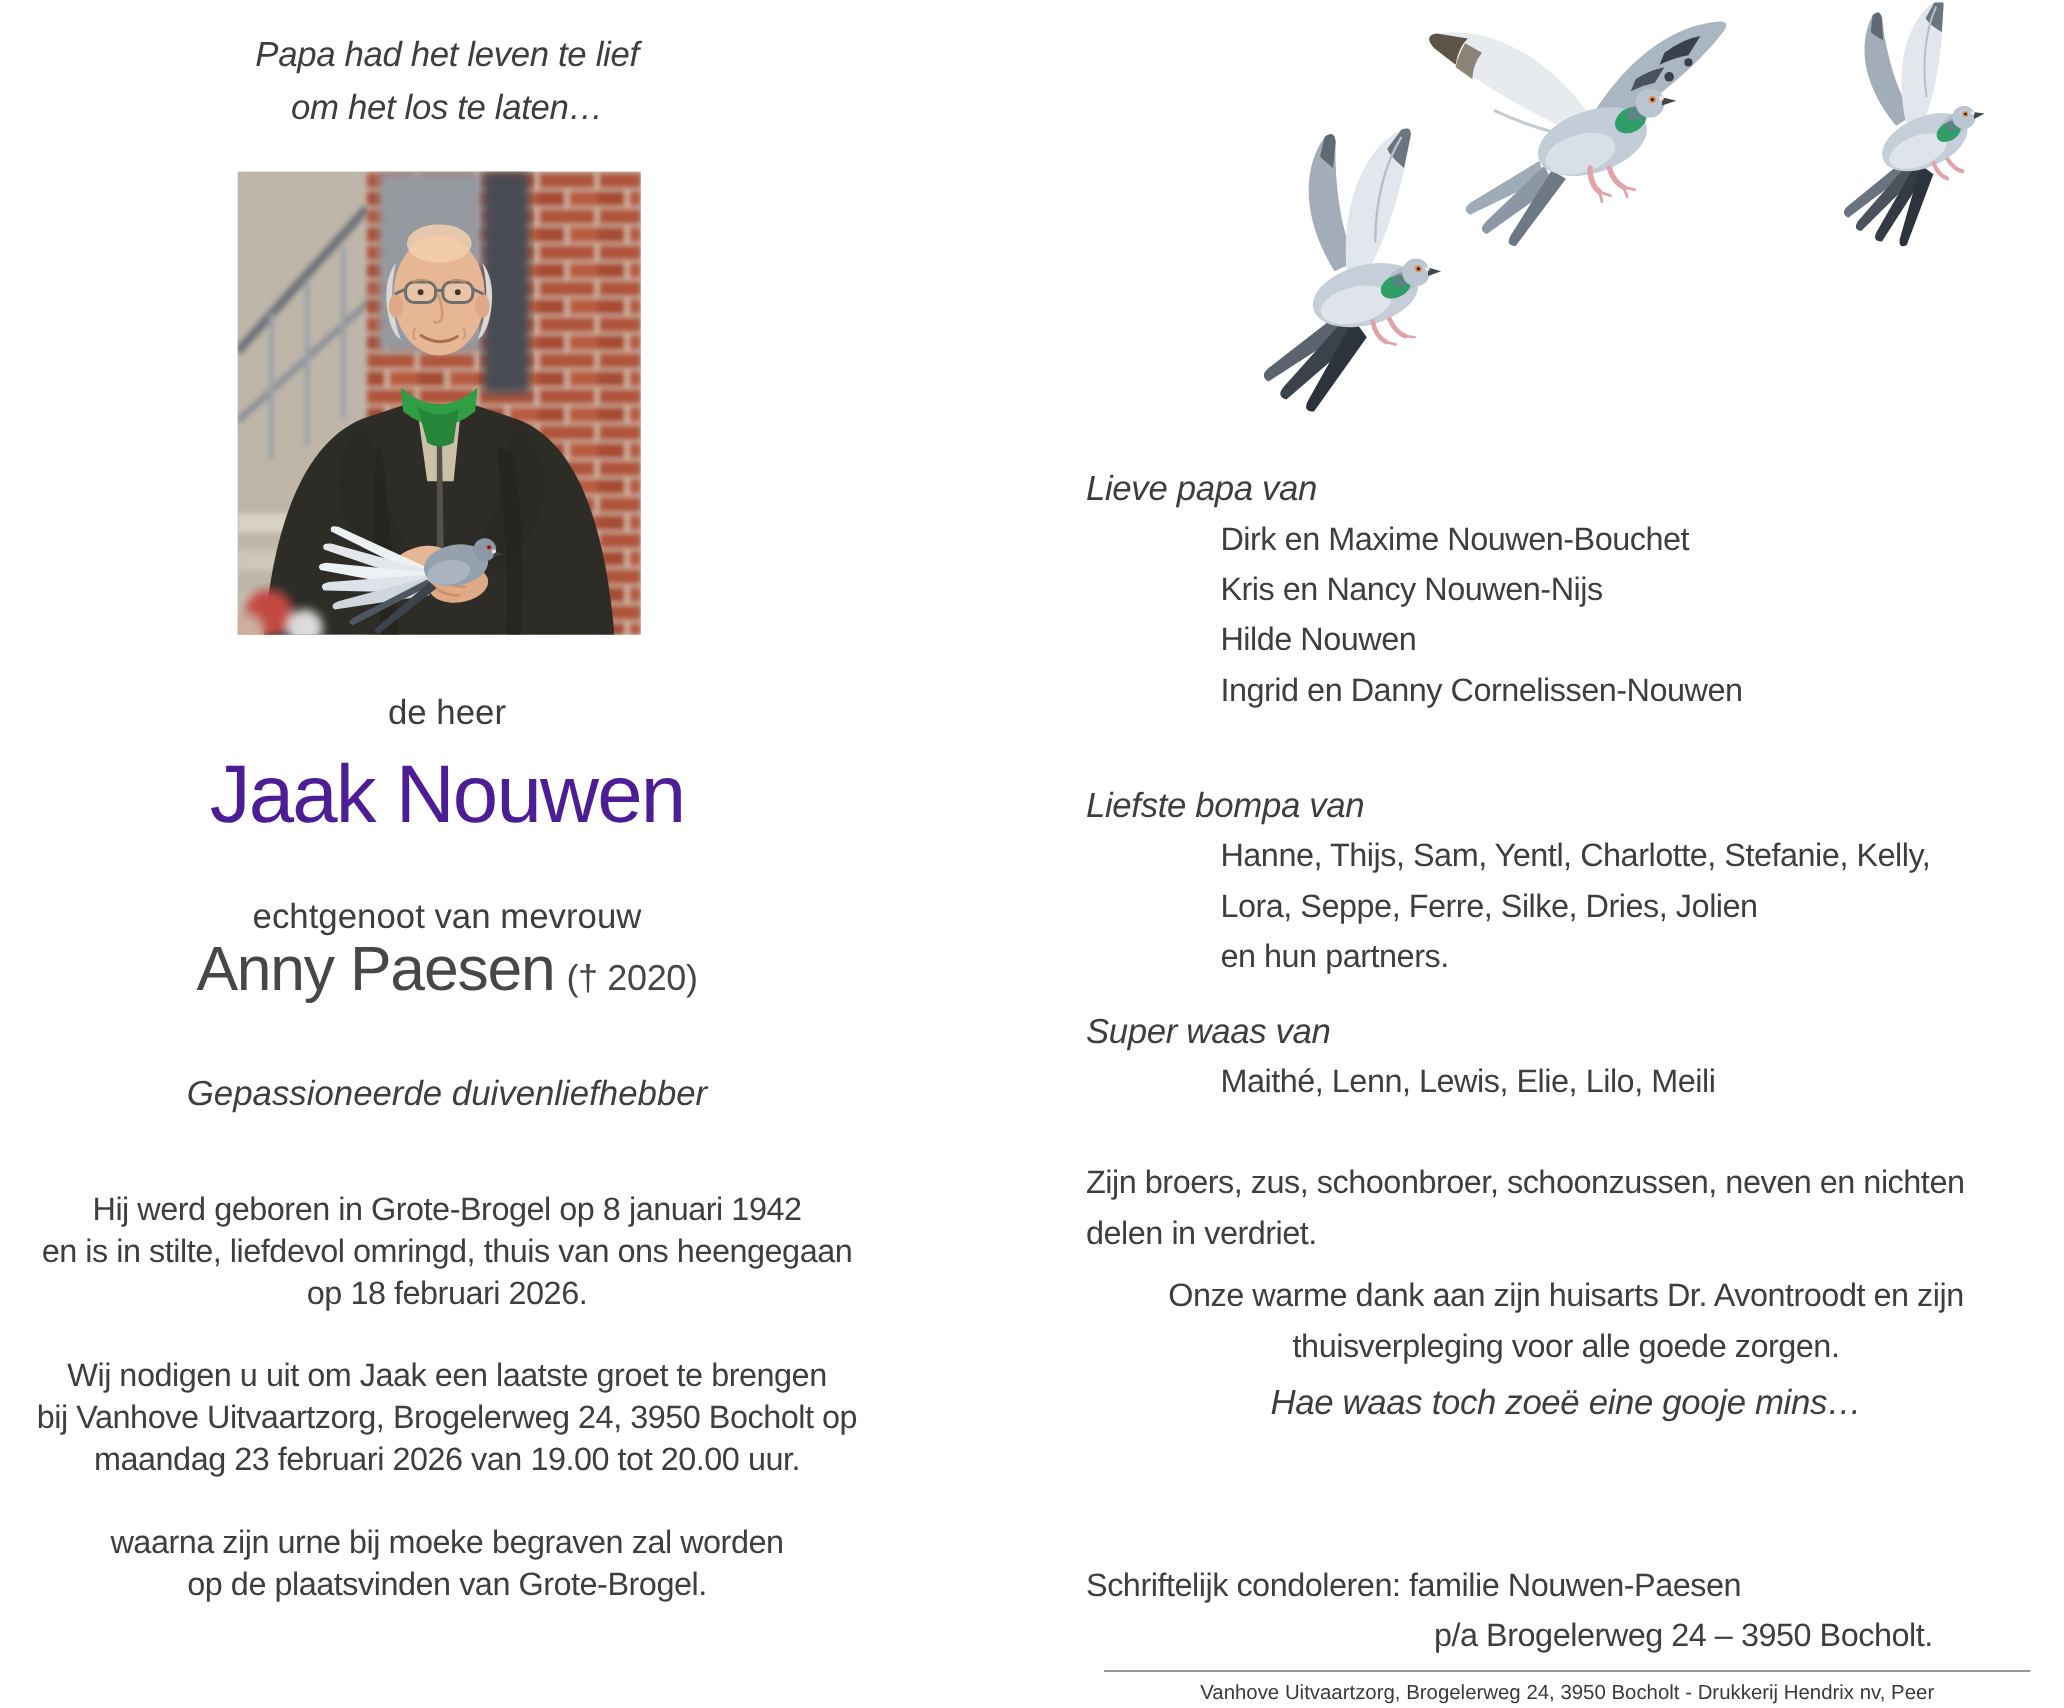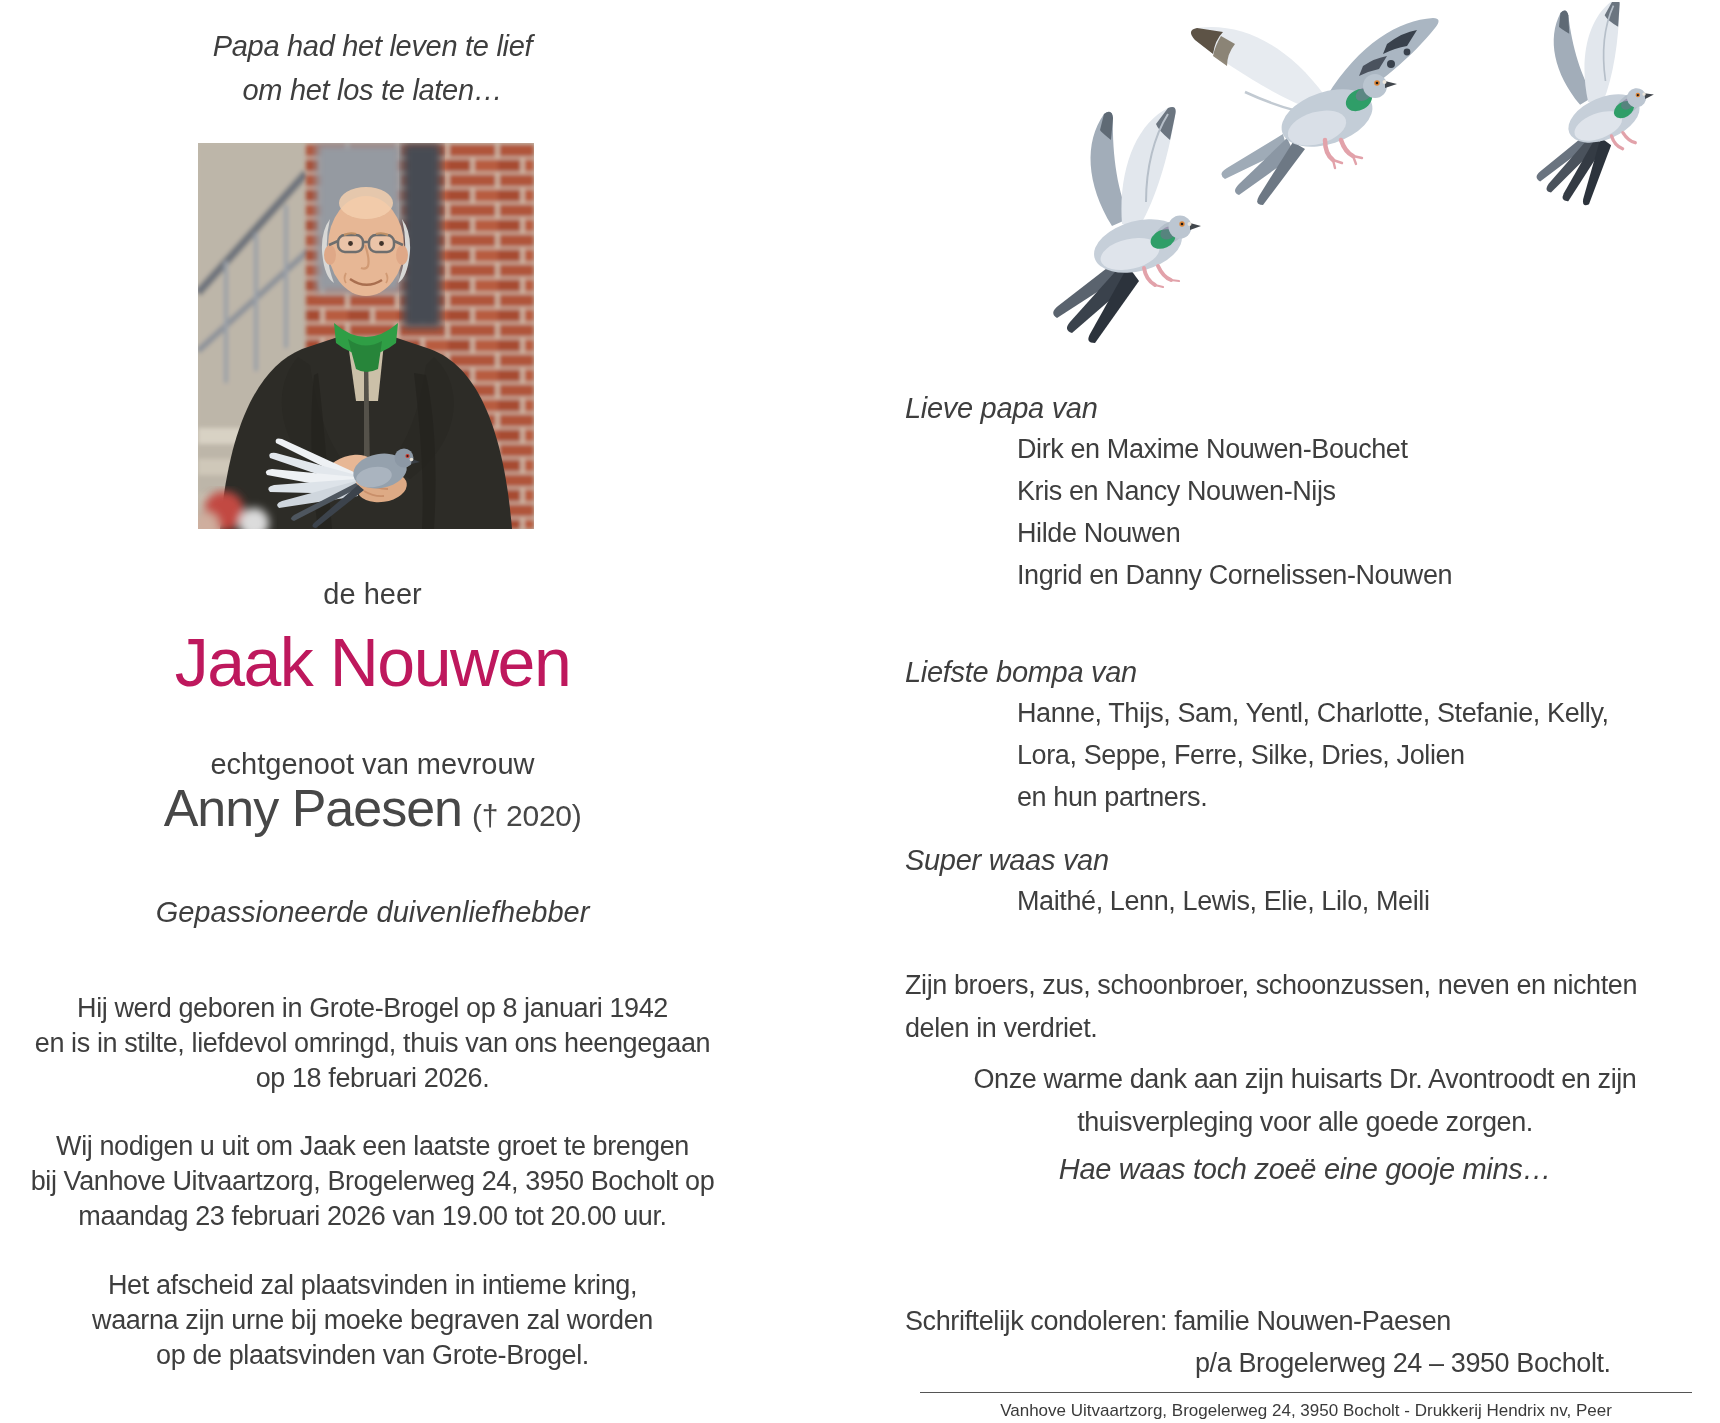--- a/index.html
+++ b/index.html
@@ -4,21 +4,21 @@
 <style>
   html,body{margin:0;padding:0;background:#ffffff;}
   .card{position:relative;width:1720px;height:1423px;background:#ffffff;overflow:hidden;
         font-family:"Liberation Sans", sans-serif;color:#3e3e3e;}
   
   .left-col{position:absolute;left:0;top:0;width:745px;height:1070px;}
   .left-col > .txt{position:absolute;left:0;width:100%;text-align:center;}
   .epigraph{top:24px;font-style:italic;font-size:29px;line-height:44px;letter-spacing:-0.3px;}
   .photo-wrap{position:absolute;left:198px;top:143px;width:336px;height:386px;}
   .title-prefix{top:578px;font-size:29px;}
-  .deceased-name{top:624px;font-size:68px;line-height:76px;letter-spacing:-1.5px;color:#be185d;}
+  .deceased-name{top:624px;font-size:68px;line-height:76px;letter-spacing:-1.5px;color:#4c1d95;}
   .spouse-prefix{top:748px;font-size:29px;}
   .spouse-line{top:778px;font-size:52px;line-height:60px;letter-spacing:-1px;color:#474747;}
   .spouse-note{font-size:30px;letter-spacing:-0.3px;margin-left:10px;color:#474747;}
   .tagline{top:896px;font-style:italic;font-size:29px;}
   .lpara{position:absolute;left:0;width:100%;text-align:center;font-size:27px;line-height:35px;letter-spacing:-0.4px;}
   .lpara1{top:991px;} .lpara2{top:1129px;} .lpara3{top:1268px;}
   
   .right-col{position:absolute;left:905px;top:0;width:800px;height:1423px;}
   .sec{position:absolute;left:0;width:100%;}
   .sec-header{font-style:italic;font-size:29px;line-height:40px;letter-spacing:-0.3px;}
@@ -160,21 +160,20 @@
       <div>Hij werd geboren in Grote-Brogel op 8 januari 1942</div>
       <div>en is in stilte, liefdevol omringd, thuis van ons heengegaan</div>
       <div>op 18 februari 2026.</div>
     </div>
     <div class="lpara lpara2">
       <div>Wij nodigen u uit om Jaak een laatste groet te brengen</div>
       <div>bij Vanhove Uitvaartzorg, Brogelerweg 24, 3950 Bocholt op</div>
       <div>maandag 23 februari 2026 van 19.00 tot 20.00 uur.</div>
     </div>
     <div class="lpara lpara3">
-      <div>Het afscheid zal plaatsvinden in intieme kring,</div>
       <div>waarna zijn urne bij moeke begraven zal worden</div>
       <div>op de plaatsvinden van Grote-Brogel.</div>
     </div>
   </div>
 
   <div class="pigeon pigeon-a">
     <svg viewBox="0 0 210 245" width="210" height="245">
       <path d="M92,152 L30,200 q-9,7 -1,12 l68,-44 Z" fill="#5a636e"></path>
       <path d="M95,157 L42,216 q-7,8 2,11 l60,-52 Z" fill="#3a424c"></path>
       <path d="M100,160 L62,228 q-5,9 5,9 l44,-62 Z" fill="#2c333c"></path>

